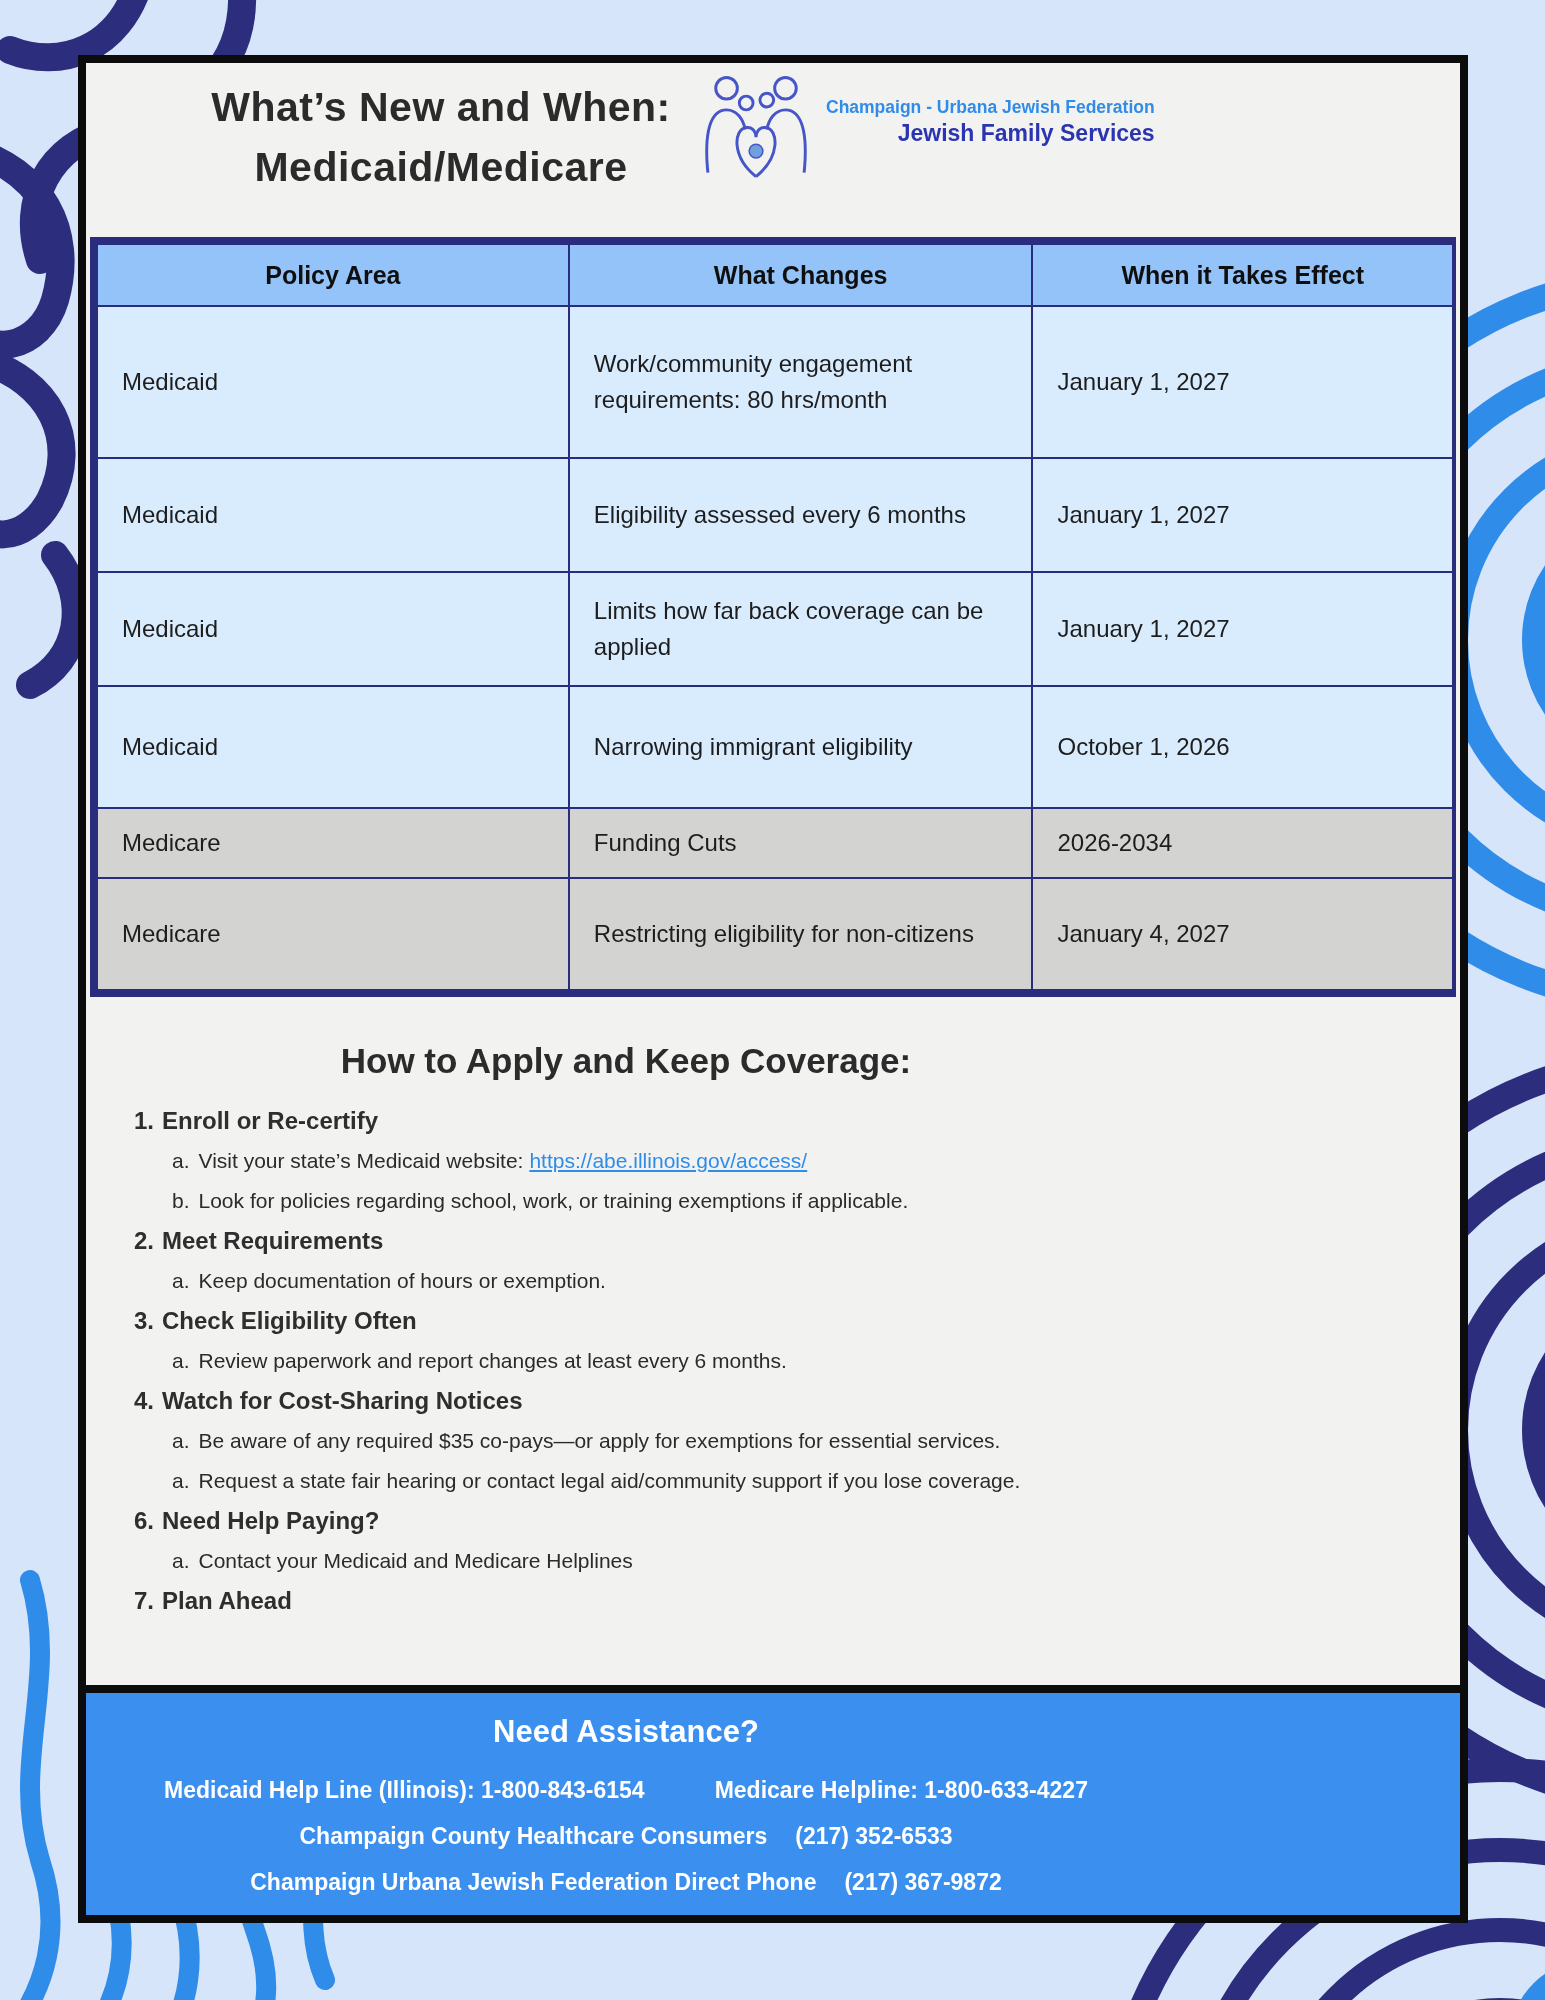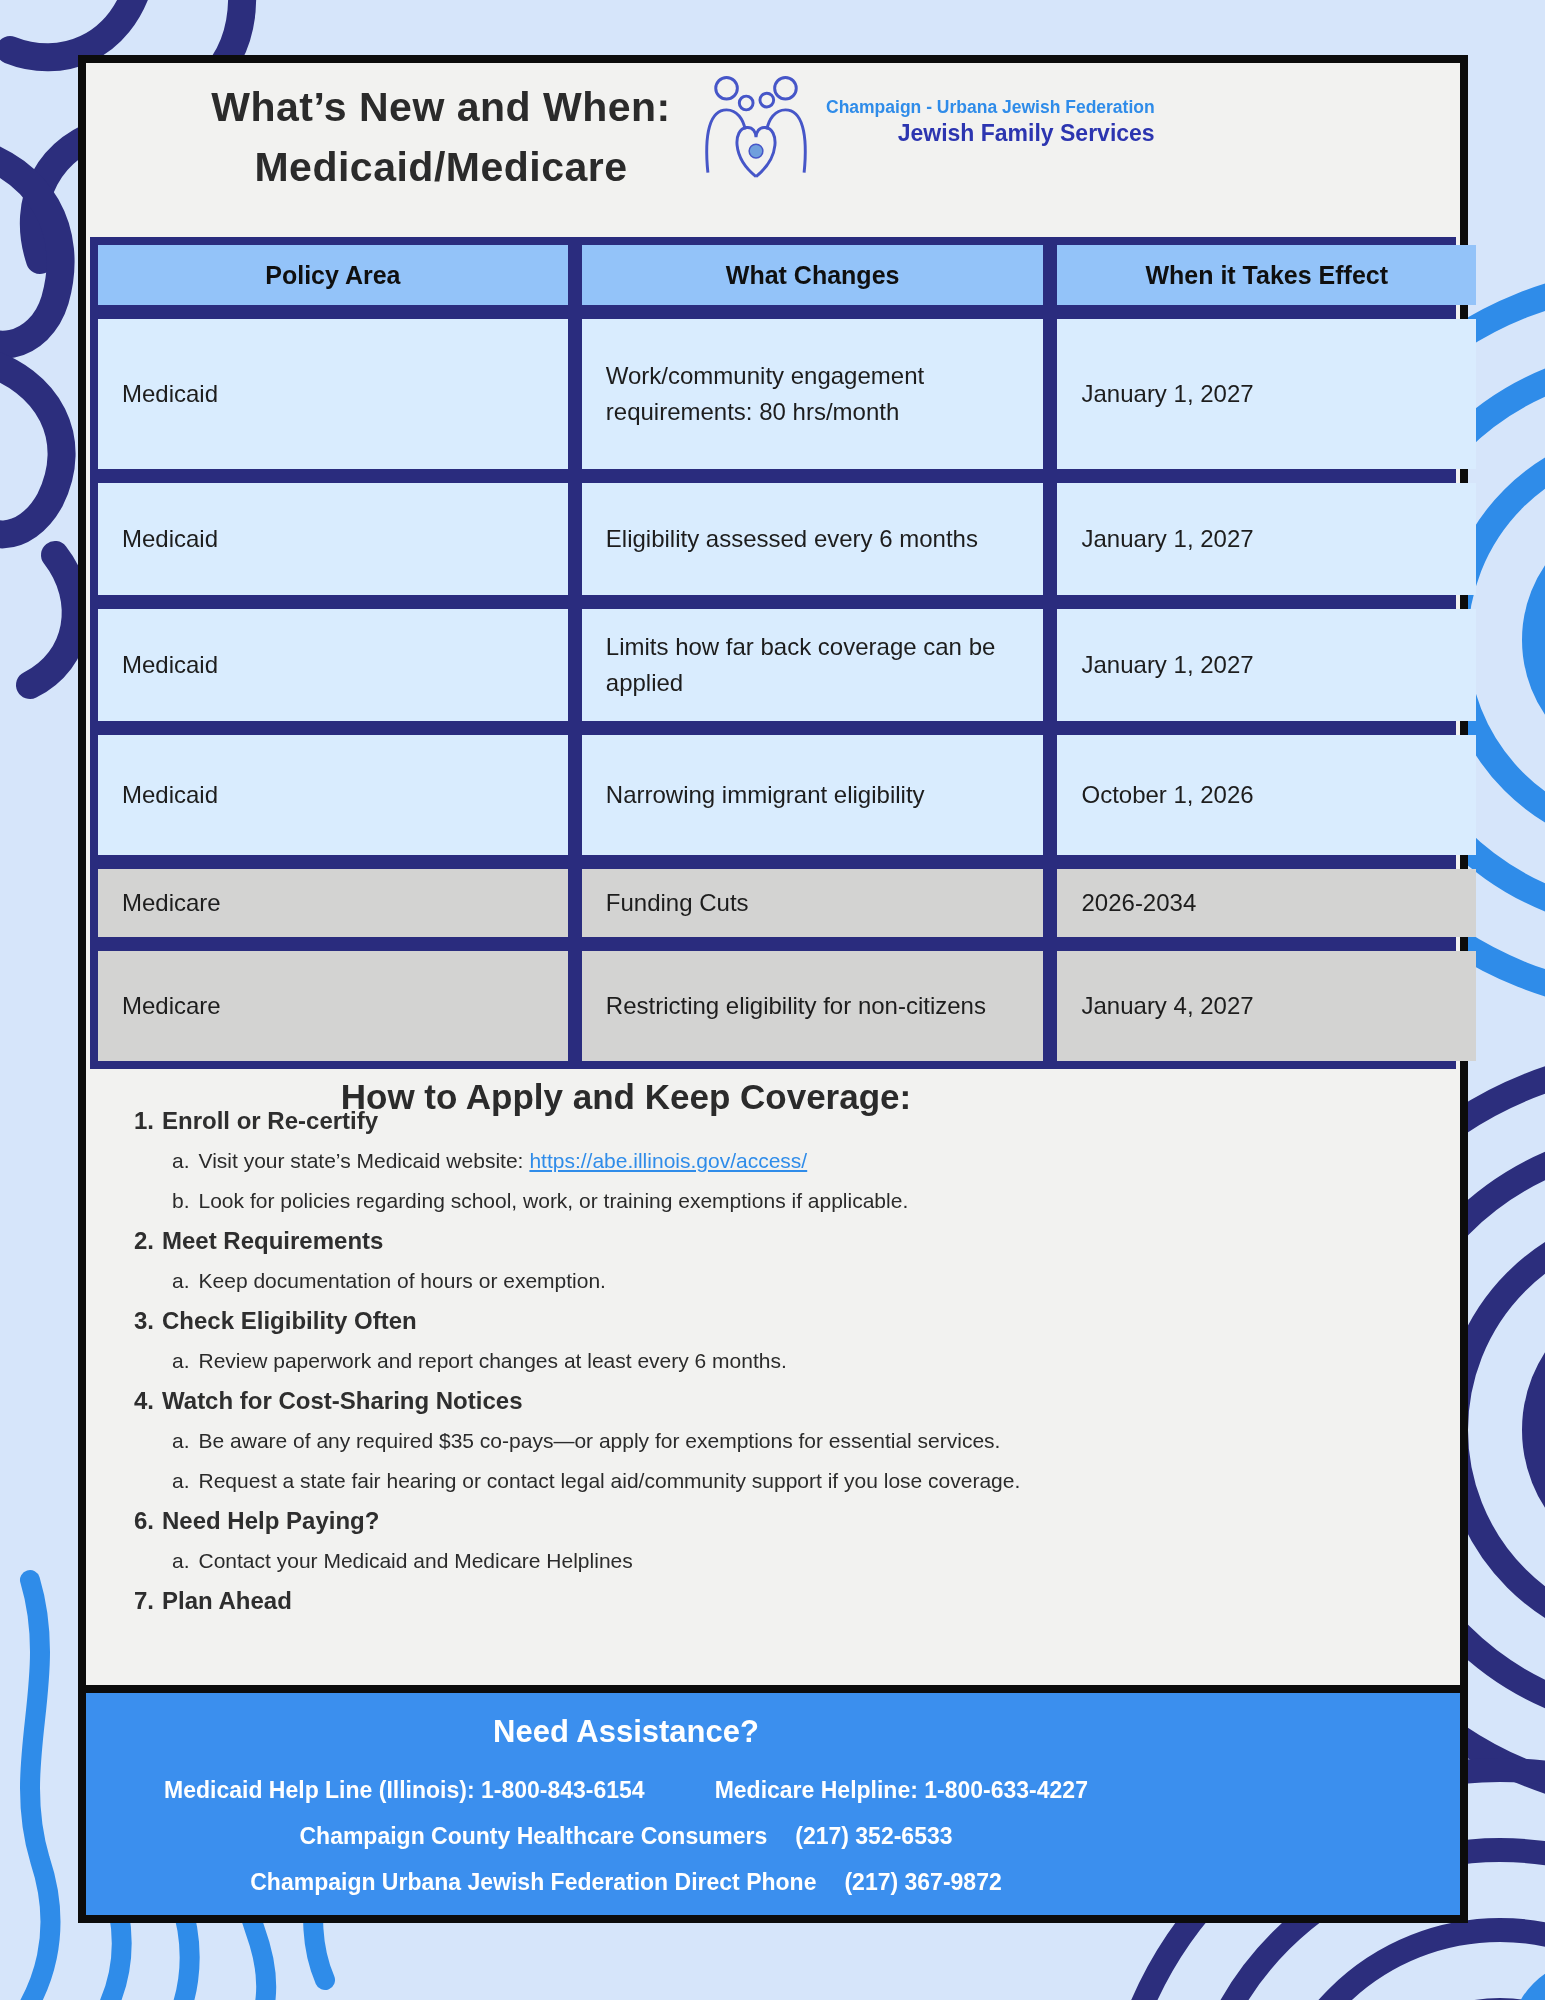--- a/index.html
+++ b/index.html
@@ -24,31 +24,31 @@
   .title-line{font-size:41px;font-weight:700;color:#2b2b2b;line-height:60px;letter-spacing:.5px;}
   .logo{position:absolute;left:616px;top:6px;display:flex;align-items:flex-start;}
   .logo svg{flex:0 0 auto;}
   .logo-text{text-align:right;padding-top:26px;margin-left:16px;}
   .logo-line1{font-size:17.5px;font-weight:700;color:var(--logo-blue);line-height:24px;}
   .logo-line2{font-size:23px;font-weight:700;color:var(--logo-indigo);line-height:28px;}
   
   .policy-table{
     position:absolute;left:4px;top:174px;width:1366px;box-sizing:border-box;
     border:8px solid var(--table-border);background:var(--table-border);
-    display:grid;grid-template-columns:34.8% 34.2% 31%;gap:14px;
+    display:grid;grid-template-columns:34.8% 34.2% 31%;gap:2px;
   }
   .cell{display:flex;align-items:center;box-sizing:border-box;font-size:24px;color:#1d1d1d;line-height:36px;}
   .cell.body{padding:0 40px 0 24px;}
   .cell.head{justify-content:center;font-weight:700;font-size:25px;color:#0f0f0f;background:var(--header-cell);height:60px;}
   .row-medicaid{background:var(--medicaid-row);}
   .row-medicare{background:var(--medicare-row);}
   .hr1{height:150px;} .hr2{height:112px;} .hr3{height:112px;}
   .hr4{height:120px;} .hr5{height:68px;}  .hr6{height:110px;}
   
-  .howto-heading{position:absolute;top:1014px;left:0;width:1080px;text-align:center;
+  .howto-heading{position:absolute;top:978px;left:0;width:1080px;text-align:center;
     font-size:35px;font-weight:700;color:#2b2b2b;}
   .howto-list{position:absolute;top:1038px;left:48px;width:1300px;}
   .li-num{height:40px;line-height:40px;font-size:24px;font-weight:600;color:#2e2e2e;}
   .li-num .num{margin-right:8px;}
   .li-sub{height:40px;line-height:40px;padding-left:38px;font-size:21px;font-weight:400;color:#2b2b2b;}
   .li-sub .slbl{margin-right:9px;}
   .slink{color:var(--link);text-decoration:underline;margin-left:6px;cursor:pointer;}
   
   .footer{position:absolute;left:0;right:0;bottom:0;height:230px;box-sizing:border-box;
     background:var(--footer-bg);border-top:8px solid #0c0c0c;color:#ffffff;}

